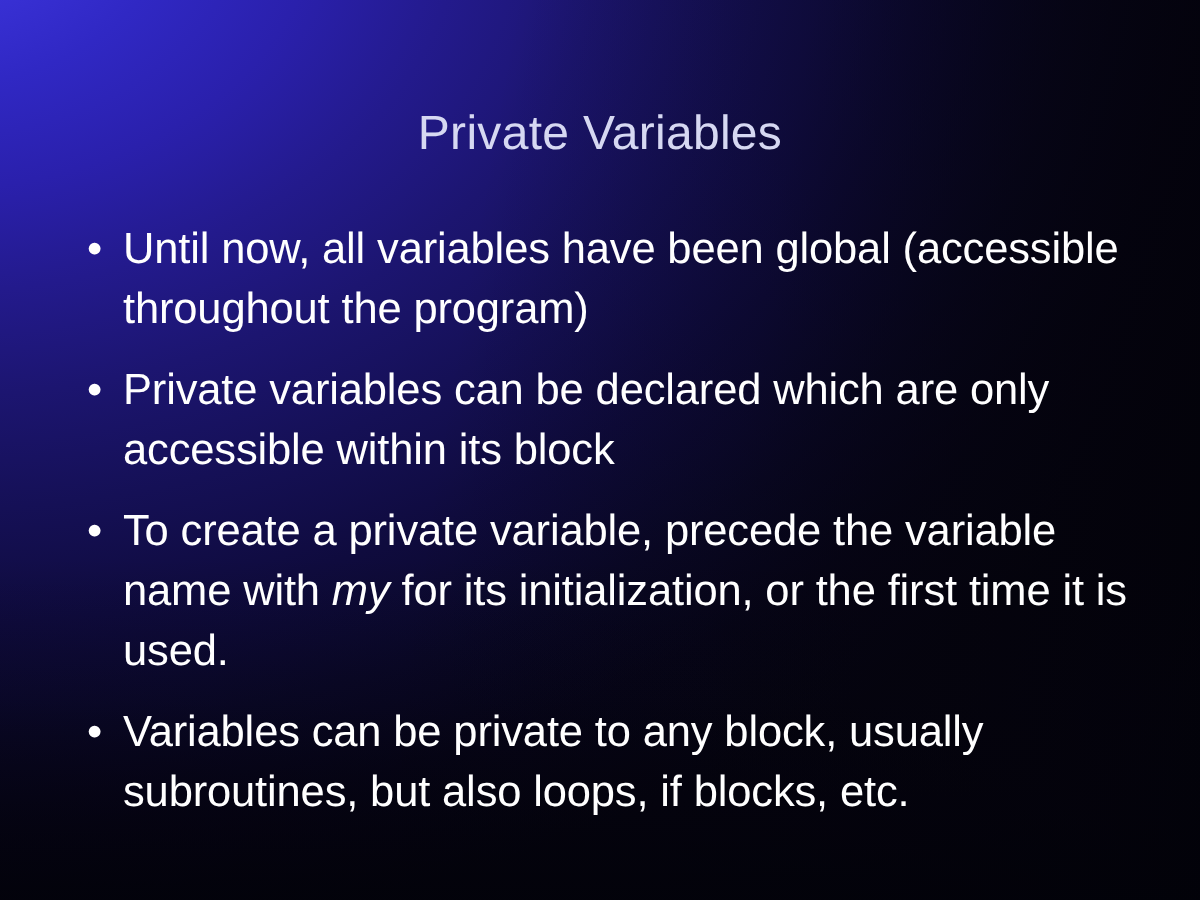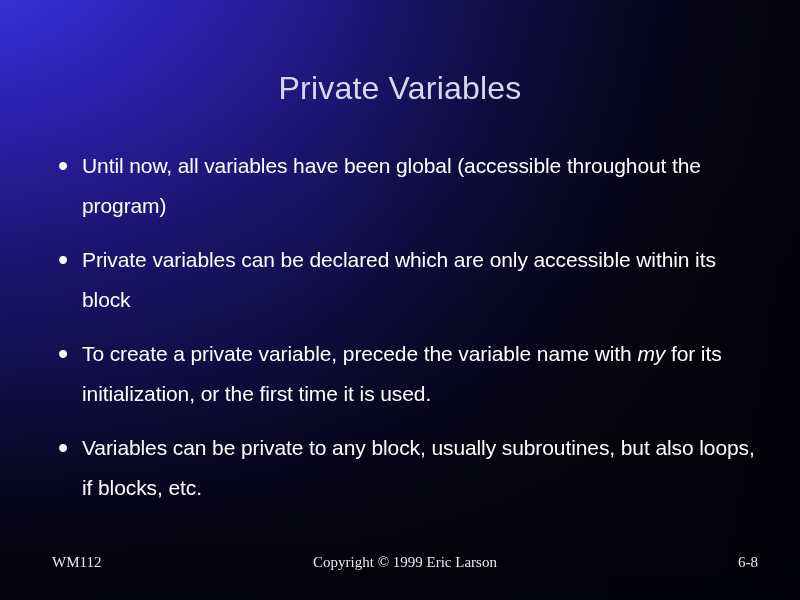--- a/index.html
+++ b/index.html
@@ -97,21 +97,21 @@
     font-size: 29px;
     line-height: 40px;
     color: #ffffff;
     text-align: left;
     padding-left: 6px;
     box-sizing: border-box;
   }
 
   .bullet-text {
     flex: 1 1 auto;
-    font-size: 21px;
+    font-size: 29px;
     line-height: 40px;
     color: #ffffff;
     letter-spacing: -0.1px;
   }
   .bullet-text em {
   }
 
   
   .footer {
     position: absolute;
@@ -166,20 +166,15 @@
       <div class="bullet">
         <span class="bullet-marker">•</span>
         <span class="bullet-text"><span>To create a private variable, precede the variable name with </span><em>my</em><span> for its initialization, or the first time it is used.</span></span>
       </div>
       <div class="bullet">
         <span class="bullet-marker">•</span>
         <span class="bullet-text"><span>Variables can be private to any block, usually subroutines, but also loops, if blocks, etc.</span></span>
       </div>
     </div>
 
-    <div class="footer">
-      <span class="footer-left">WM112</span>
-      <span class="footer-center">Copyright © 1999 Eric Larson</span>
-      <span class="footer-right">6-8</span>
-    </div>
 
   </div>
 </div>
 
 </body></html>

